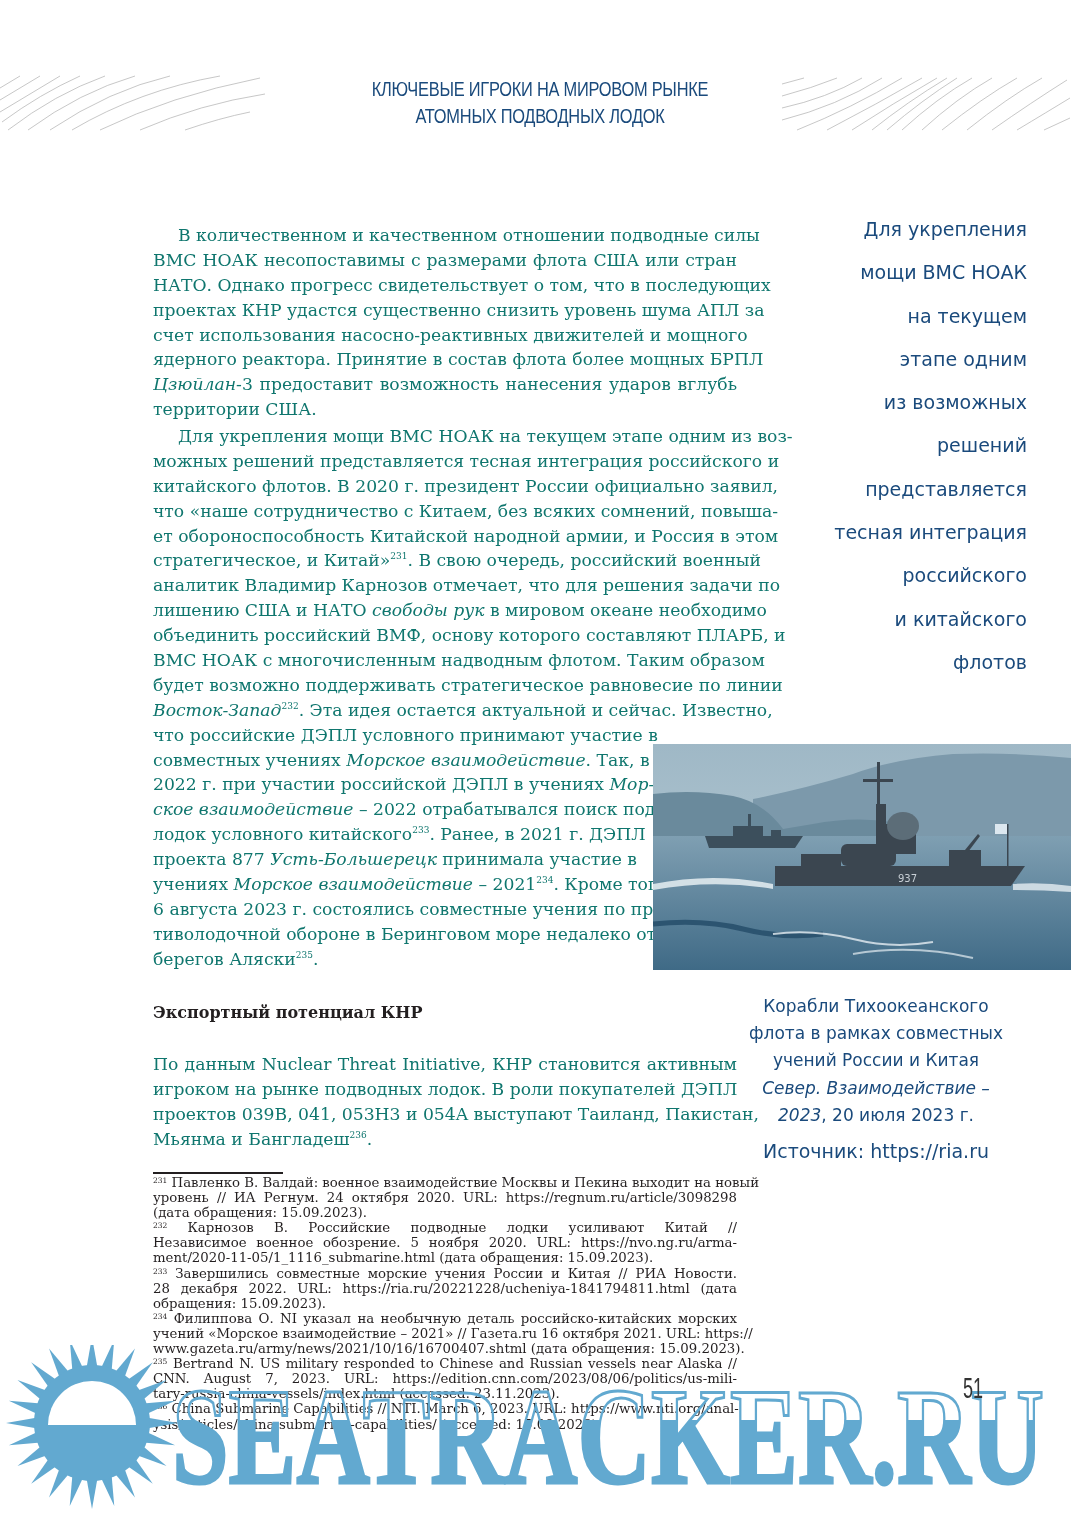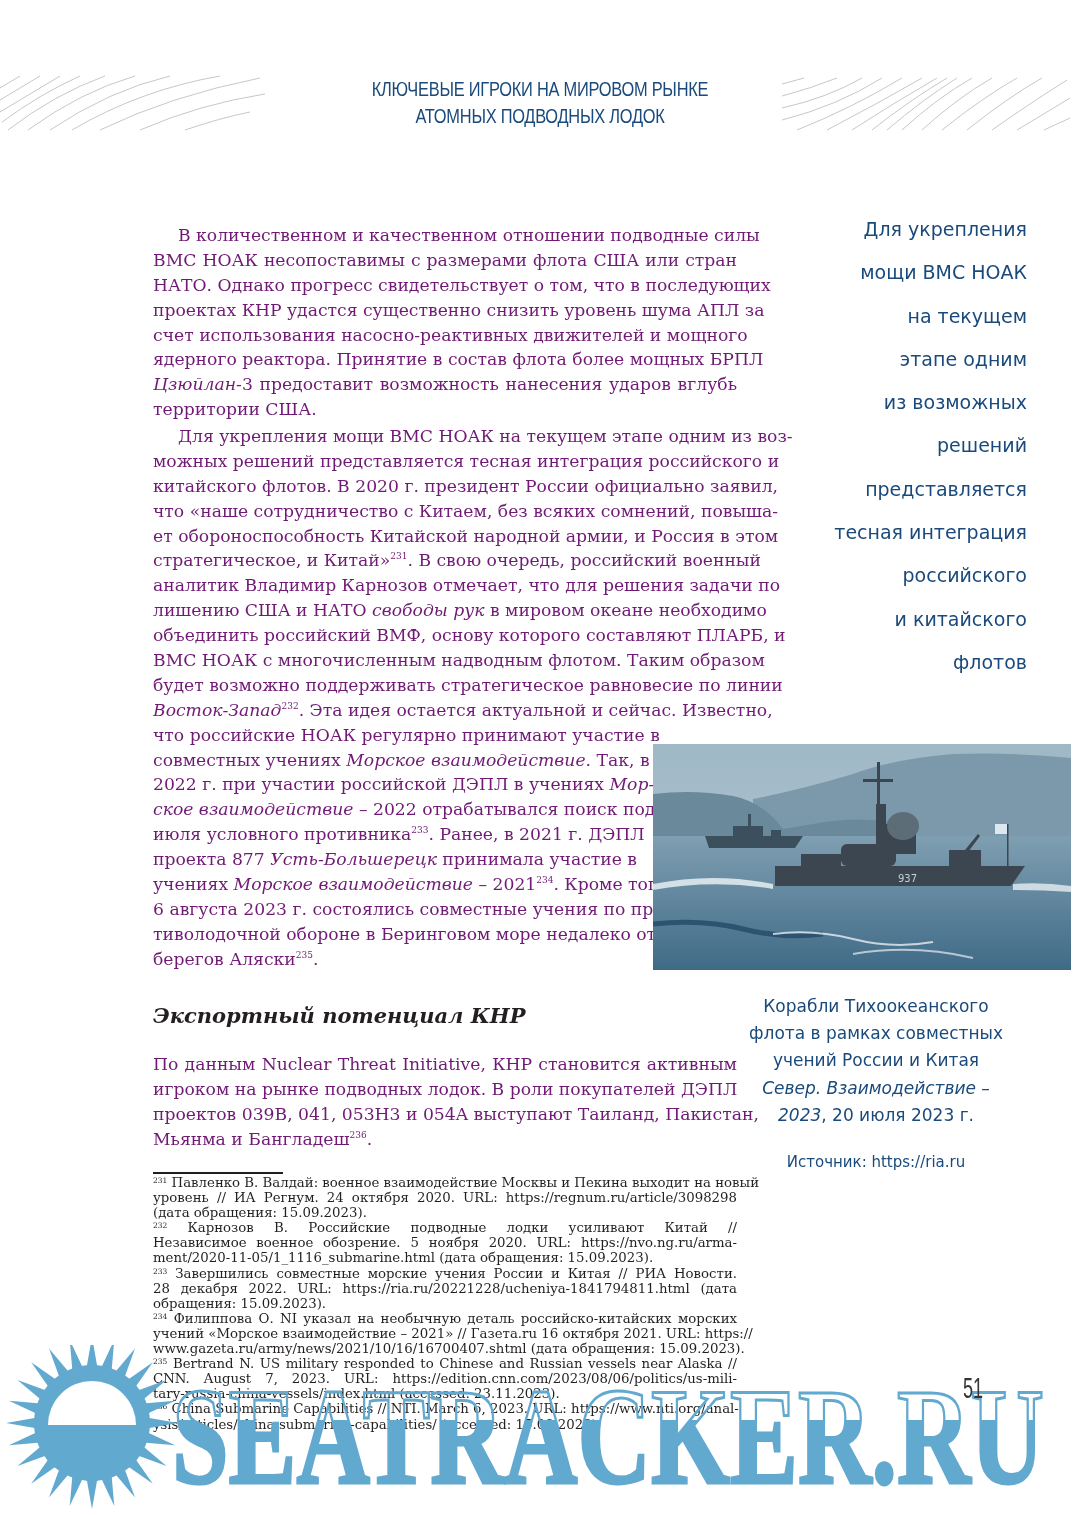--- a/index.html
+++ b/index.html
@@ -7,44 +7,44 @@
 
   .band { position: absolute; top: 74px; height: 58px; }
   .band-left { left: 0; width: 275px; }
   .band-right { left: 782px; width: 290px; }
 
   .header-title { position: absolute; left: 300px; width: 480px; top: 76px; text-align: center;
     font-family: "Liberation Sans", sans-serif; color: #1a4a7c; font-size: 20px; line-height: 27px;
     letter-spacing: -0.3px; transform: scaleX(0.82); transform-origin: center; }
   .header-title div { white-space: nowrap; }
 
-  .body-text { position: absolute; left: 153px; width: 584px; font-size: 17.2px; line-height: 24.9px; color: #701a75; }
+  .body-text { position: absolute; left: 153px; width: 584px; font-size: 17.2px; line-height: 24.9px; color: #0f766e; }
   .line { display: block; white-space: nowrap; text-align: justify; text-align-last: justify; height: 24.9px; overflow: visible; }
   .line.last { text-align-last: left; }
   .line.indent { text-indent: 25px; }
   .line.narrow { width: 478px; }
   .body-text i { font-style: italic; }
   sup { font-size: 9px; vertical-align: 7px; line-height: 0; }
 
   #para1 { top: 223px; }
   #para2 { top: 424px; }
 
-  .section-heading { position: absolute; left: 153px; top: 1003px; font-size: 21px; font-weight: bold; color: #231f20; font-style: italic; }
+  .section-heading { position: absolute; left: 153px; top: 1003px; font-size: 16px; font-weight: bold; color: #231f20; }
   #para3 { top: 1052px; }
 
   .pullquote { position: absolute; right: 53px; top: 208px; width: 300px; text-align: right;
     font-family: "DejaVu Sans", sans-serif; color: #1a4a7c; font-size: 19px; line-height: 43.3px; }
   .pullquote div { white-space: nowrap; }
 
   .photo { position: absolute; left: 653px; top: 744px; width: 444px; height: 226px; overflow: hidden; }
 
   .caption { position: absolute; right: 44px; top: 993px; width: 320px; text-align: center;
     font-family: "DejaVu Sans", sans-serif; color: #1a4a7c; font-size: 17px; line-height: 27.2px; }
   .caption div { white-space: nowrap; }
-  .caption .source { margin-top: 20px; font-size: 15px; }
+  .caption .source { margin-top: 9px; font-size: 19px; }
 
   .fn-rule { position: absolute; left: 153px; top: 1172px; width: 130px; height: 1.5px; background: #231f20; }
   .footnotes { position: absolute; left: 153px; top: 1175px; width: 584px; font-size: 13.3px; line-height: 15.1px; color: #231f20; }
   .footnotes .fl { display: block; white-space: nowrap; text-align: justify; text-align-last: justify; height: 15.1px; }
   .footnotes .fl.last { text-align-last: left; }
   .fnnum { font-size: 7.5px; vertical-align: 4px; line-height: 0; }
 
   .page-number { position: absolute; left: 963px; top: 1371px; font-family: "Liberation Sans", sans-serif;
     font-size: 30px; color: #333; transform: scaleX(0.6); transform-origin: left; z-index: 3; }
 
@@ -111,25 +111,25 @@
   <span class="line">китайского флотов. В 2020 г. президент России официально заявил,</span>
   <span class="line">что «наше сотрудничество с Китаем, без всяких сомнений, повыша-</span>
   <span class="line">ет обороноспособность Китайской народной армии, и Россия в этом</span>
   <span class="line"><span>стратегическое, и Китай»</span><sup>231</sup><span>. В свою очередь, российский военный</span></span>
   <span class="line">аналитик Владимир Карнозов отмечает, что для решения задачи по</span>
   <span class="line"><span>лишению США и НАТО </span><i>свободы рук</i><span> в мировом океане необходимо</span></span>
   <span class="line">объединить российский ВМФ, основу которого составляют ПЛАРБ, и</span>
   <span class="line">ВМС НОАК с многочисленным надводным флотом. Таким образом</span>
   <span class="line">будет возможно поддерживать стратегическое равновесие по линии</span>
   <span class="line"><i>Восток-Запад</i><sup>232</sup><span>. Эта идея остается актуальной и сейчас. Известно,</span></span>
-  <span class="line narrow">что российские НОАК регулярно принимают участие в</span>
+  <span class="line narrow">что российские ДЭПЛ условного принимают участие в</span>
   <span class="line narrow"><span>совместных учениях </span><i>Морское взаимодействие</i><span>. Так, в</span></span>
   <span class="line narrow"><span>2022 г. при участии российской ДЭПЛ в учениях </span><i>Мор-</i></span>
   <span class="line narrow"><i>ское взаимодействие</i><span> – 2022 отрабатывался поиск под-</span></span>
-  <span class="line narrow"><span>июля условного противника</span><sup>233</sup><span>. Ранее, в 2021 г. ДЭПЛ</span></span>
+  <span class="line narrow"><span>лодок условного китайского</span><sup>233</sup><span>. Ранее, в 2021 г. ДЭПЛ</span></span>
   <span class="line narrow"><span>проекта 877 </span><i>Усть-Большерецк</i><span> принимала участие в</span></span>
   <span class="line narrow"><span>учениях </span><i>Морское взаимодействие</i><span> – 2021</span><sup>234</sup><span>. Кроме того,</span></span>
   <span class="line narrow">6 августа 2023 г. состоялись совместные учения по про-</span>
   <span class="line narrow">тиволодочной обороне в Беринговом море недалеко от</span>
   <span class="line narrow last"><span>берегов Аляски</span><sup>235</sup><span>.</span></span>
 </div>
 
 <div class="section-heading">Экспортный потенциал КНР</div>
 
 <div class="body-text" id="para3">

